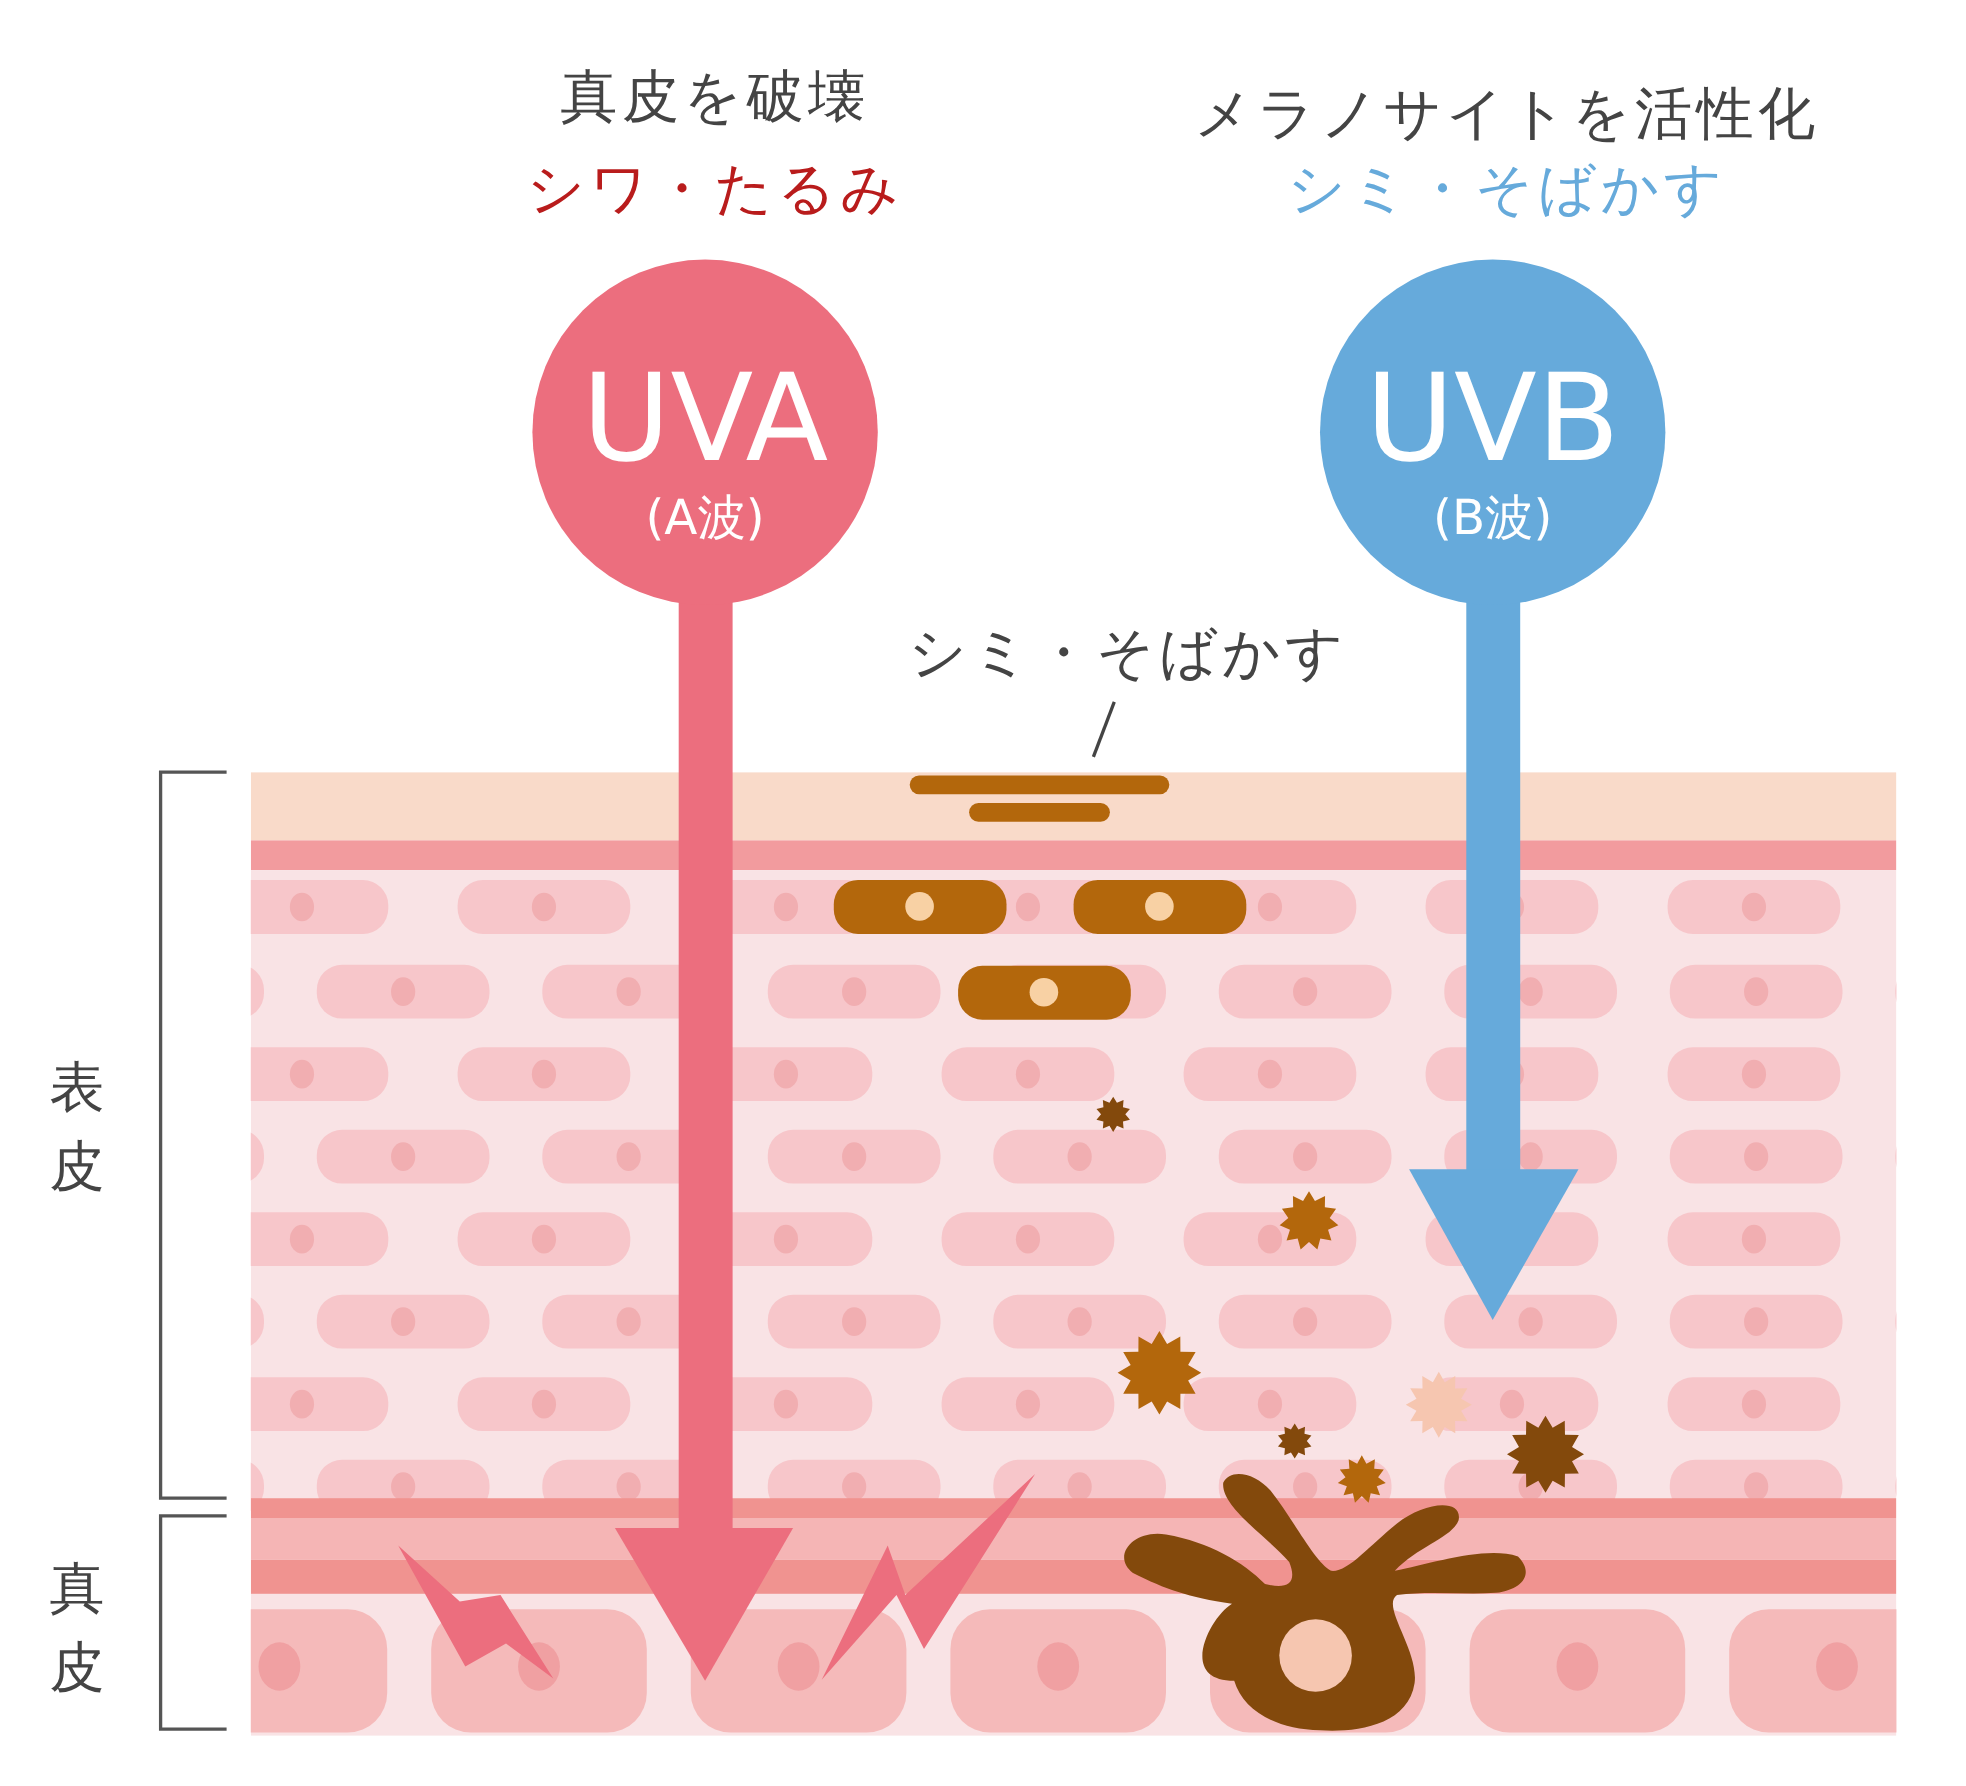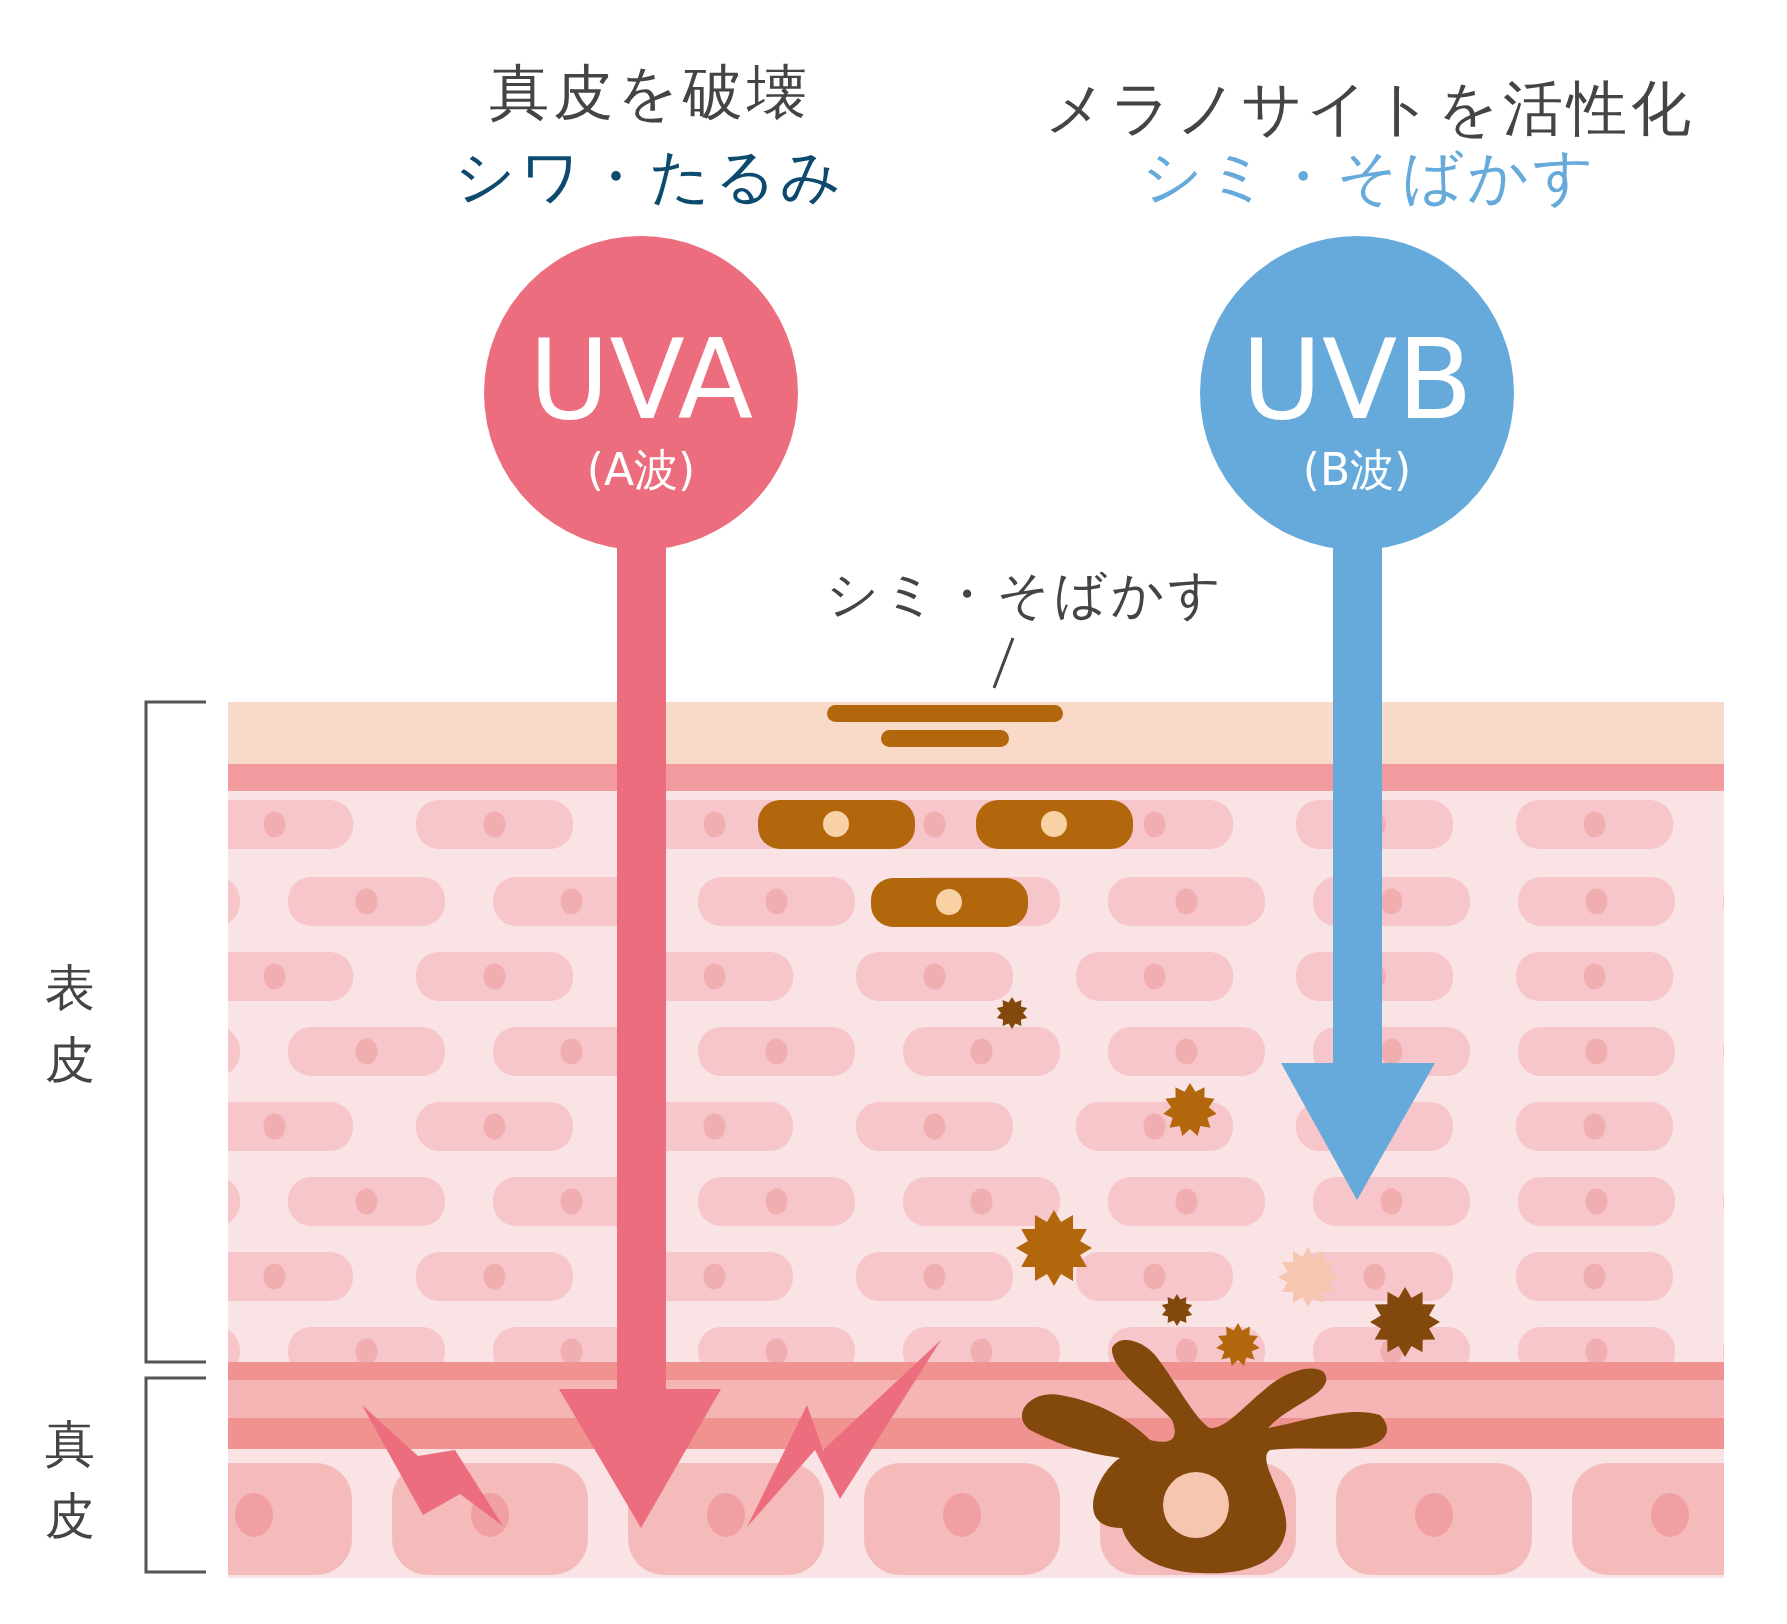--- a/index.html
+++ b/index.html
@@ -1,21 +1,21 @@
 <!DOCTYPE html>
 <html><head>
   <meta charset="utf-8">
   <style>
     html, body { margin: 0; padding: 0; background: #ffffff; }
     body { width: 1787px; height: 1624px; position: relative; overflow: hidden;
            font-family: "DejaVu Sans", "Liberation Sans", sans-serif; }
     .stage { position: absolute; left: 0; top: 0; width: 1787px; height: 1624px; }
-    .heading { position: absolute; text-align: center; font-size: 60px; line-height: 1; letter-spacing: 4px; }
+    .heading { position: absolute; text-align: center; font-size: 52px; line-height: 1; letter-spacing: 4px; }
     .heading.dark { color: #444444; }
-    .heading.pink { color: #0c4a6e; }
+    .heading.pink { color: #b91c1c; }
     .heading.blue { color: #66aadb; }
     .side-label { position: absolute; font-size: 50px; color: #444444; width: 60px; text-align: center; line-height: 72px; }
     .note { position: absolute; font-size: 52px; color: #444444; letter-spacing: 4px; line-height: 1; }
     svg text { font-family: "DejaVu Sans", "Liberation Sans", sans-serif; }
   </style>
 </head>
 <body>
 
 <div class="stage">
 

